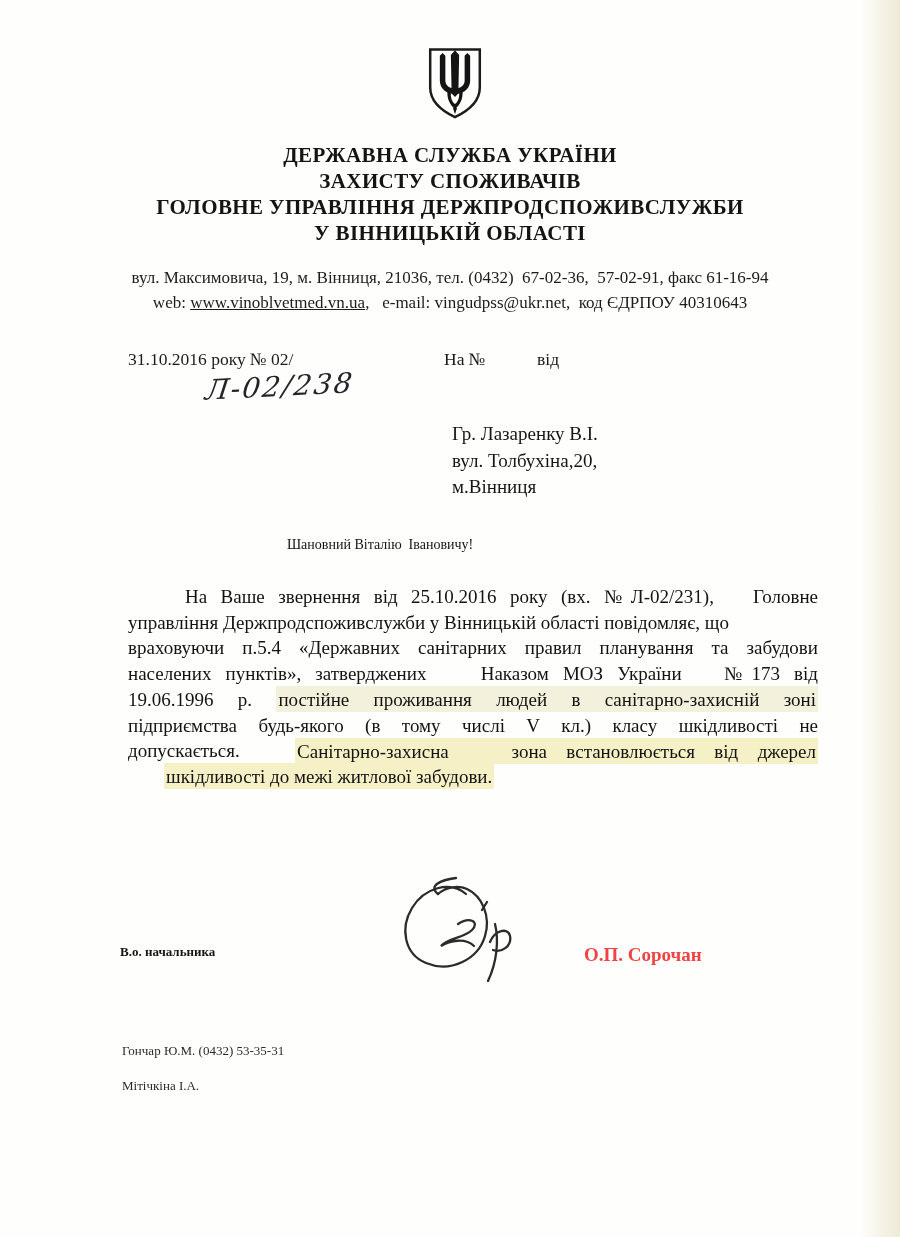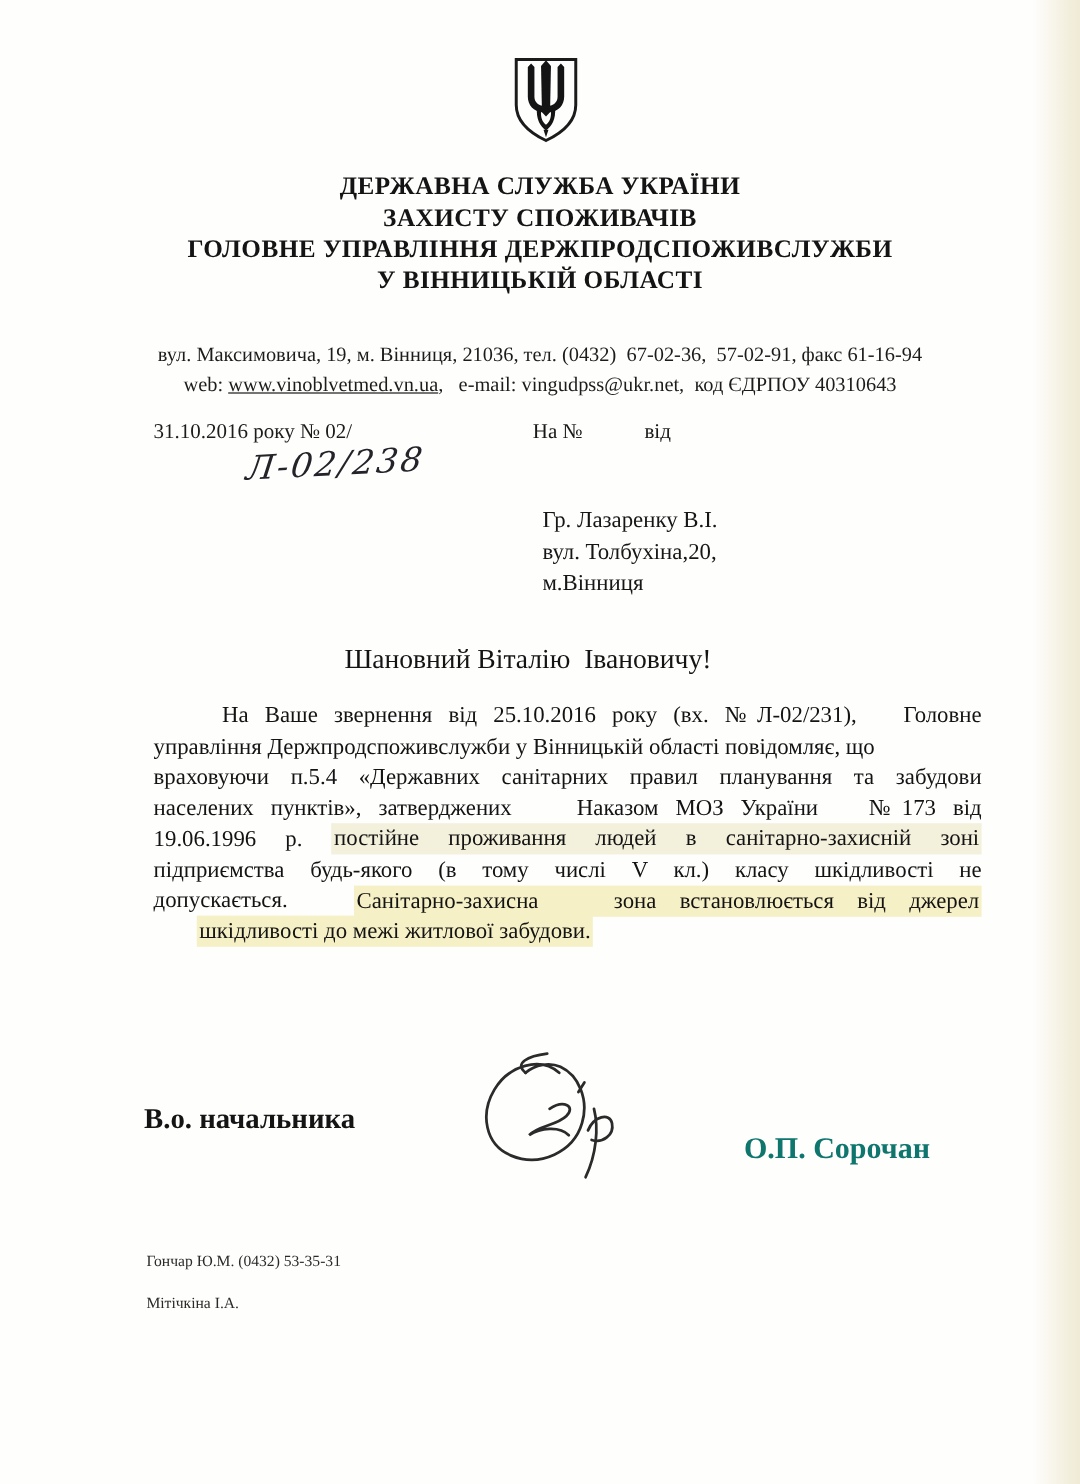--- a/index.html
+++ b/index.html
@@ -19,53 +19,53 @@
     pointer-events:none;
   }
   .abs{position:absolute;}
 
   .emblem{left:424px;top:46px;width:62px;height:76px;}
 
   .org{left:0;top:142px;width:900px;text-align:center;
        font-weight:bold;font-size:21px;line-height:26px;letter-spacing:.4px;color:#141414;}
   .org div{white-space:pre;}
 
-  .contacts{left:0;top:283px;width:900px;text-align:center;
+  .contacts{left:0;top:265px;width:900px;text-align:center;
             font-size:17px;line-height:25px;color:#1c1c1c;}
   .contacts div{white-space:pre;}
   .url{text-decoration:underline;}
 
   .refrow{left:128px;top:349px;width:700px;font-size:17.5px;color:#1c1c1c;}
   .on-no{left:444px;top:349px;font-size:17.5px;}
   .vid{left:537px;top:349px;font-size:17.5px;}
 
   .handwritten{
     left:206px;top:370px;font-size:28px;color:#24232a;
     font-style:italic;font-family:"DejaVu Serif",serif;
     transform:skewX(-10deg) rotate(-3deg);letter-spacing:2px;
   }
 
   .recipient{left:452px;top:421px;font-size:19px;line-height:26.5px;color:#161616;}
   .recipient .zip{margin-left:-23px;}
 
-  .salutation{left:287px;top:537px;font-size:23px;white-space:pre;color:#141414;}
+  .salutation{left:287px;top:537px;font-size:14px;white-space:pre;color:#141414;}
 
   .body{left:128px;top:584px;width:690px;font-size:19px;line-height:25.7px;color:#131313;}
   .bl{text-align:justify;text-justify:inter-word;}
   .bl.just{text-align-last:justify;}
   .bl.left{text-align:right;text-align-last:left;}
   .indent{padding-left:57px;}
   .gap{display:inline-block;height:1px;}
   .g12{width:12px;} .g26{width:26px;} .g14{width:14px;} .g24{width:24px;}
   mark{color:inherit;padding:2.5px 2px;}
   .hl{background:var(--highlight,#f6f0c6);margin-left:36px;}
   .hl-light{background:var(--highlight-light,#f3f0dc);}
 
-  .sig-role{left:120px;top:920px;font-size:24px;font-weight:bold;color:#141414;}
-  .sig-name{left:620px;top:944px;font-size:25px;font-weight:bold;color:#0f766e;}
+  .sig-role{left:120px;top:944px;font-size:13px;font-weight:bold;color:#141414;}
+  .sig-name{left:584px;top:944px;font-size:19px;font-weight:bold;color:#ef4444;}
   .sig-scrawl{left:378px;top:866px;width:165px;height:128px;}
 
   .footer{left:122px;top:1042px;font-size:13px;color:#2a2a2a;line-height:17px;}
   .footer .f2{margin-top:18px;}
 </style>
 </head>
 <body>
 
 <div class="page">
 

